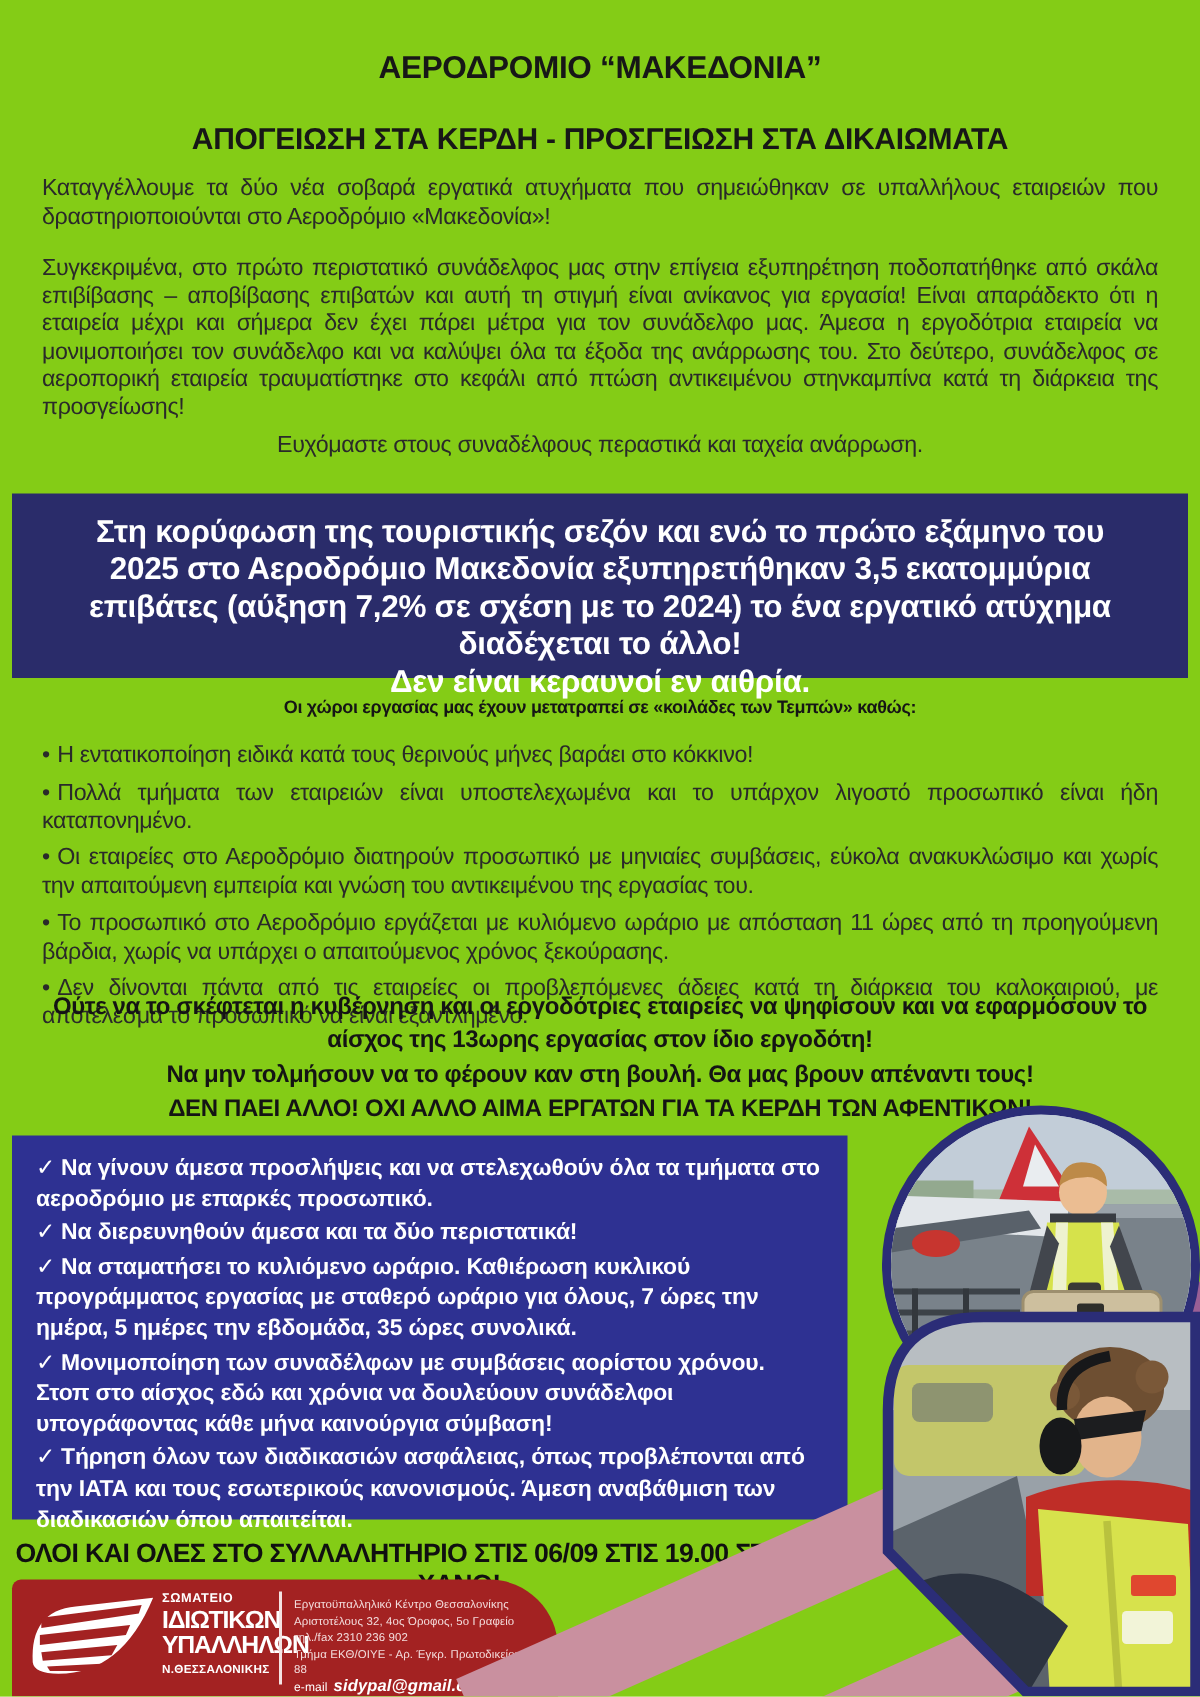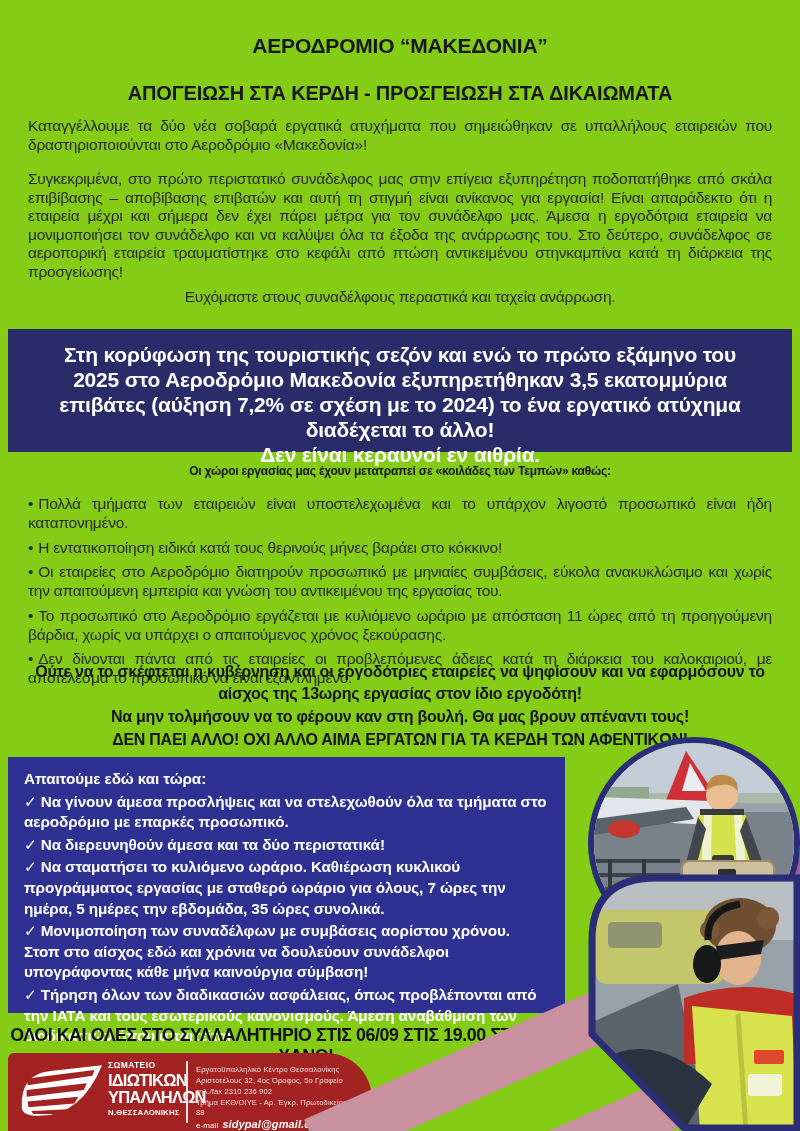--- a/index.html
+++ b/index.html
@@ -142,39 +142,38 @@
 
   <div class="banner">
     <p>Στη κορύφωση της τουριστικής σεζόν και ενώ το πρώτο εξάμηνο του 2025 στο Αεροδρόμιο Μακεδονία εξυπηρετήθηκαν 3,5 εκατομμύρια επιβάτες (αύξηση 7,2% σε σχέση με το 2024) το ένα εργατικό ατύχημα διαδέχεται το άλλο!</p>
     <p>Δεν είναι κεραυνοί εν αιθρία.</p>
   </div>
 
   <h3 class="cond-heading">Οι χώροι εργασίας μας έχουν μετατραπεί σε «κοιλάδες των Τεμπών» καθώς:</h3>
 
   <div class="bullets">
 
+      <p><span class="bglyph">•</span><span>Η εντατικοποίηση ειδικά κατά τους θερινούς μήνες βαράει στο κόκκινο!</span></p>
+
       <p><span class="bglyph">•</span><span>Πολλά τμήματα των εταιρειών είναι υποστελεχωμένα και το υπάρχον λιγοστό προσωπικό είναι ήδη καταπονημένο.</span></p>
-
-      <p><span class="bglyph">•</span><span>Η εντατικοποίηση ειδικά κατά τους θερινούς μήνες βαράει στο κόκκινο!</span></p>
 
       <p><span class="bglyph">•</span><span>Οι εταιρείες στο Αεροδρόμιο διατηρούν προσωπικό με μηνιαίες συμβάσεις, εύκολα ανακυκλώσιμο και χωρίς την απαιτούμενη εμπειρία και γνώση του αντικειμένου της εργασίας του.</span></p>
 
       <p><span class="bglyph">•</span><span>Το προσωπικό στο Αεροδρόμιο εργάζεται με κυλιόμενο ωράριο με απόσταση 11 ώρες από τη προηγούμενη βάρδια, χωρίς να υπάρχει ο απαιτούμενος χρόνος ξεκούρασης.</span></p>
 
       <p><span class="bglyph">•</span><span>Δεν δίνονται πάντα από τις εταιρείες οι προβλεπόμενες άδειες κατά τη διάρκεια του καλοκαιριού, με αποτέλεσμα το προσωπικό να είναι εξαντλημένο.</span></p>
     </div>
 
   <div class="emphasis">
     <p>Ούτε να το σκέφτεται η κυβέρνηση και οι εργοδότριες εταιρείες να ψηφίσουν και να εφαρμόσουν το αίσχος της 13ωρης εργασίας στον ίδιο εργοδότη!</p>
     <p>Να μην τολμήσουν να το φέρουν καν στη βουλή. Θα μας βρουν απέναντι τους!</p>
     <p>ΔΕΝ ΠΑΕΙ ΑΛΛΟ! ΟΧΙ ΑΛΛΟ ΑΙΜΑ ΕΡΓΑΤΩΝ ΓΙΑ ΤΑ ΚΕΡΔΗ ΤΩΝ ΑΦΕΝΤΙΚΩΝ!</p>
   </div>
 
   <div class="demands">
-    <p>Απαιτούμε εδώ και τώρα:</p>
     <div>
 
         <p><span class="check">✓</span><span>Να γίνουν άμεσα προσλήψεις και να στελεχωθούν όλα τα τμήματα στο αεροδρόμιο με επαρκές προσωπικό.</span></p>
 
         <p><span class="check">✓</span><span>Να διερευνηθούν άμεσα και τα δύο περιστατικά!</span></p>
 
         <p><span class="check">✓</span><span>Να σταματήσει το κυλιόμενο ωράριο. Καθιέρωση κυκλικού προγράμματος εργασίας με σταθερό ωράριο για όλους, 7 ώρες την ημέρα, 5 ημέρες την εβδομάδα, 35 ώρες συνολικά.</span></p>
 
         <p><span class="check">✓</span><span>Μονιμοποίηση των συναδέλφων με συμβάσεις αορίστου χρόνου. Στοπ στο αίσχος εδώ και χρόνια να δουλεύουν συνάδελφοι υπογράφοντας κάθε μήνα καινούργια σύμβαση!</span></p>
 

